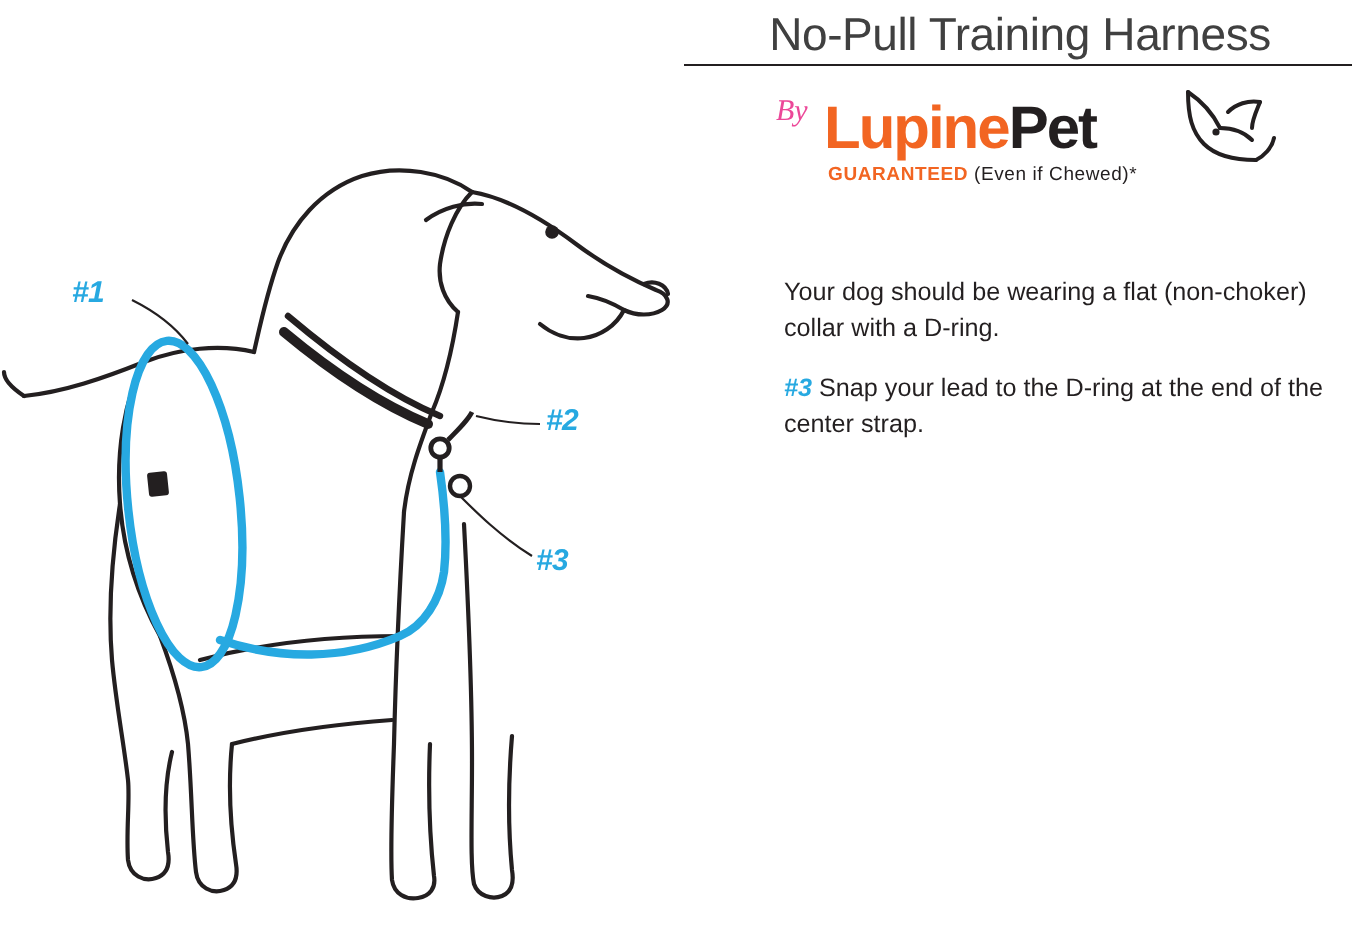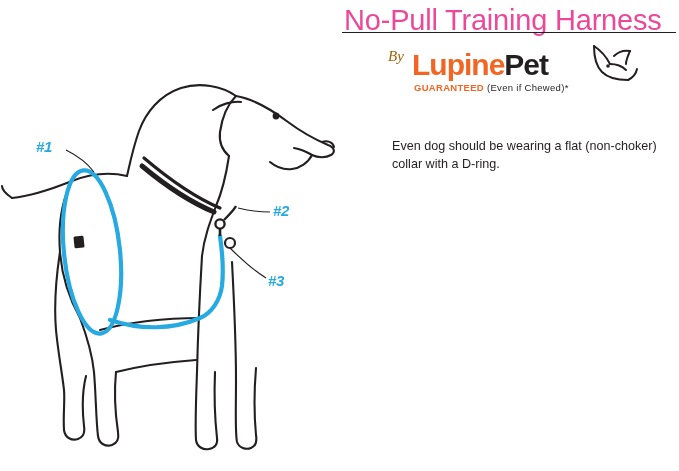--- a/index.html
+++ b/index.html
@@ -27,25 +27,25 @@
     left: 340px;
     top: 0;
     width: 339px;
     height: 471px;
   }
   #title {
     position: absolute;
     left: 4px;
     top: 4px;
     width: 332px;
-    font-size: 29px;
+    font-size: 23px;
     font-weight: normal;
     letter-spacing: -0.2px;
-    color: #ec4899;
-    text-align: left;
+    color: #404040;
+    text-align: center;
     white-space: nowrap;
   }
   #title-rule {
     position: absolute;
     left: 2px;
     top: 32px;
     width: 334px;
     height: 1px;
     background: #231f20;
   }
@@ -58,21 +58,21 @@
     width: 250px;
     height: 58px;
   }
   #logo-by {
     position: absolute;
     left: 0px;
     top: 8px;
     font-family: "Liberation Serif", serif;
     font-style: italic;
     font-size: 15px;
-    color: #a16207;
+    color: #ec4899;
   }
   #logo-word {
     position: absolute;
     left: 24px;
     top: 10px;
     font-size: 30px;
     font-weight: bold;
     letter-spacing: -1px;
     line-height: 30px;
   }
@@ -253,19 +253,21 @@
           <path d="M26 22 C32 22 38 24 42 28"></path>
           <path d="M30 14 C34 10 40 8 46 9"></path>
           <path d="M46 9 C44 14 42 18 42 22"></path>
         </g>
         <circle cx="24" cy="24" r="1.8" fill="#231f20"></circle>
       </svg>
     </div>
 
     <div id="body-text">
 
-      <p>Even dog should be wearing a flat (non-choker) collar with a D-ring.</p>
-
-
-
+      <p>Your dog should be wearing a flat (non-choker) collar with a D-ring.</p>
+
+
+
+      <p><span class="numlab">#3</span>
+         <span>Snap your lead to the D-ring at the end of the center strap.</span></p>
     </div>
   </div>
 </div>
 
 </body></html>

